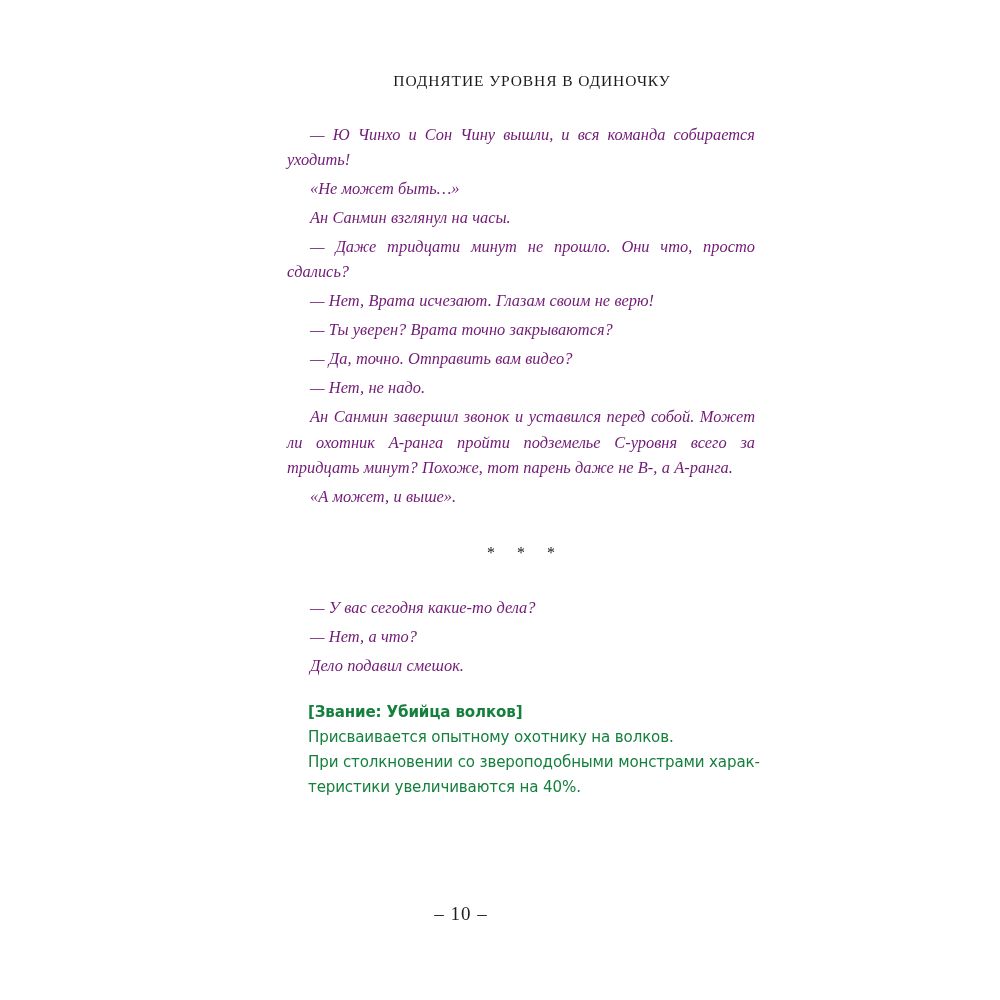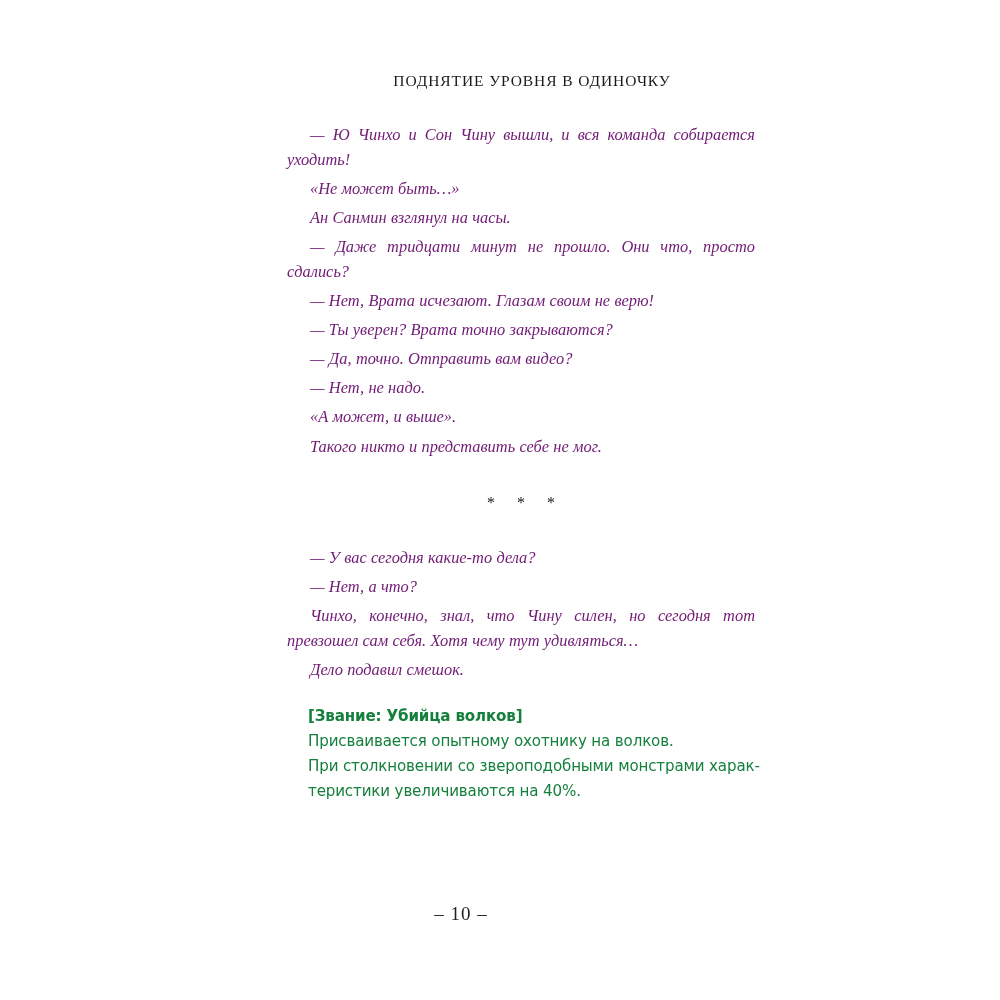--- a/index.html
+++ b/index.html
@@ -117,30 +117,29 @@
   <div class="text-column">
 
     <p class="para">— Ю Чинхо и Сон Чину вышли, и вся команда собирается уходить!</p>
     <p class="para">«Не может быть…»</p>
     <p class="para">Ан Санмин взглянул на часы.</p>
     <p class="para">— Даже тридцати минут не прошло. Они что, просто сдались?</p>
     <p class="para">— Нет, Врата исчезают. Глазам своим не верю!</p>
     <p class="para">— Ты уверен? Врата точно закрываются?</p>
     <p class="para">— Да, точно. Отправить вам видео?</p>
     <p class="para">— Нет, не надо.</p>
+    <p class="para">Ан Санмин завершил звонок и уставился перед собой. Может ли охотник А-ранга пройти подземелье С-уровня всего за тридцать минут? Похоже, тот парень даже не В-, а А-ранга.</p>
     <p class="para">«А может, и выше».</p>
-    <p class="para">Такого никто и представить себе не мог.</p>
 
     <div class="gap-before-break"></div>
     <p class="scene-break">* * *</p>
     <div class="gap-after-break"></div>
 
     <p class="para">— У вас сегодня какие-то дела?</p>
     <p class="para">— Нет, а что?</p>
-    <p class="para">Чинхо, конечно, знал, что Чину силен, но сегодня тот превзошел сам себя. Хотя чему тут удивляться…</p>
     <p class="para">Дело подавил смешок.</p>
 
     <div class="system-block">
       <p class="title">[Звание: Убийца волков]</p>
       <p>Присваивается опытному охотнику на волков.</p>
       <p>При столкновении со звероподобными монстрами харак-</p>
       <p>теристики увеличиваются на 40%.</p>
     </div>
 
   </div>

